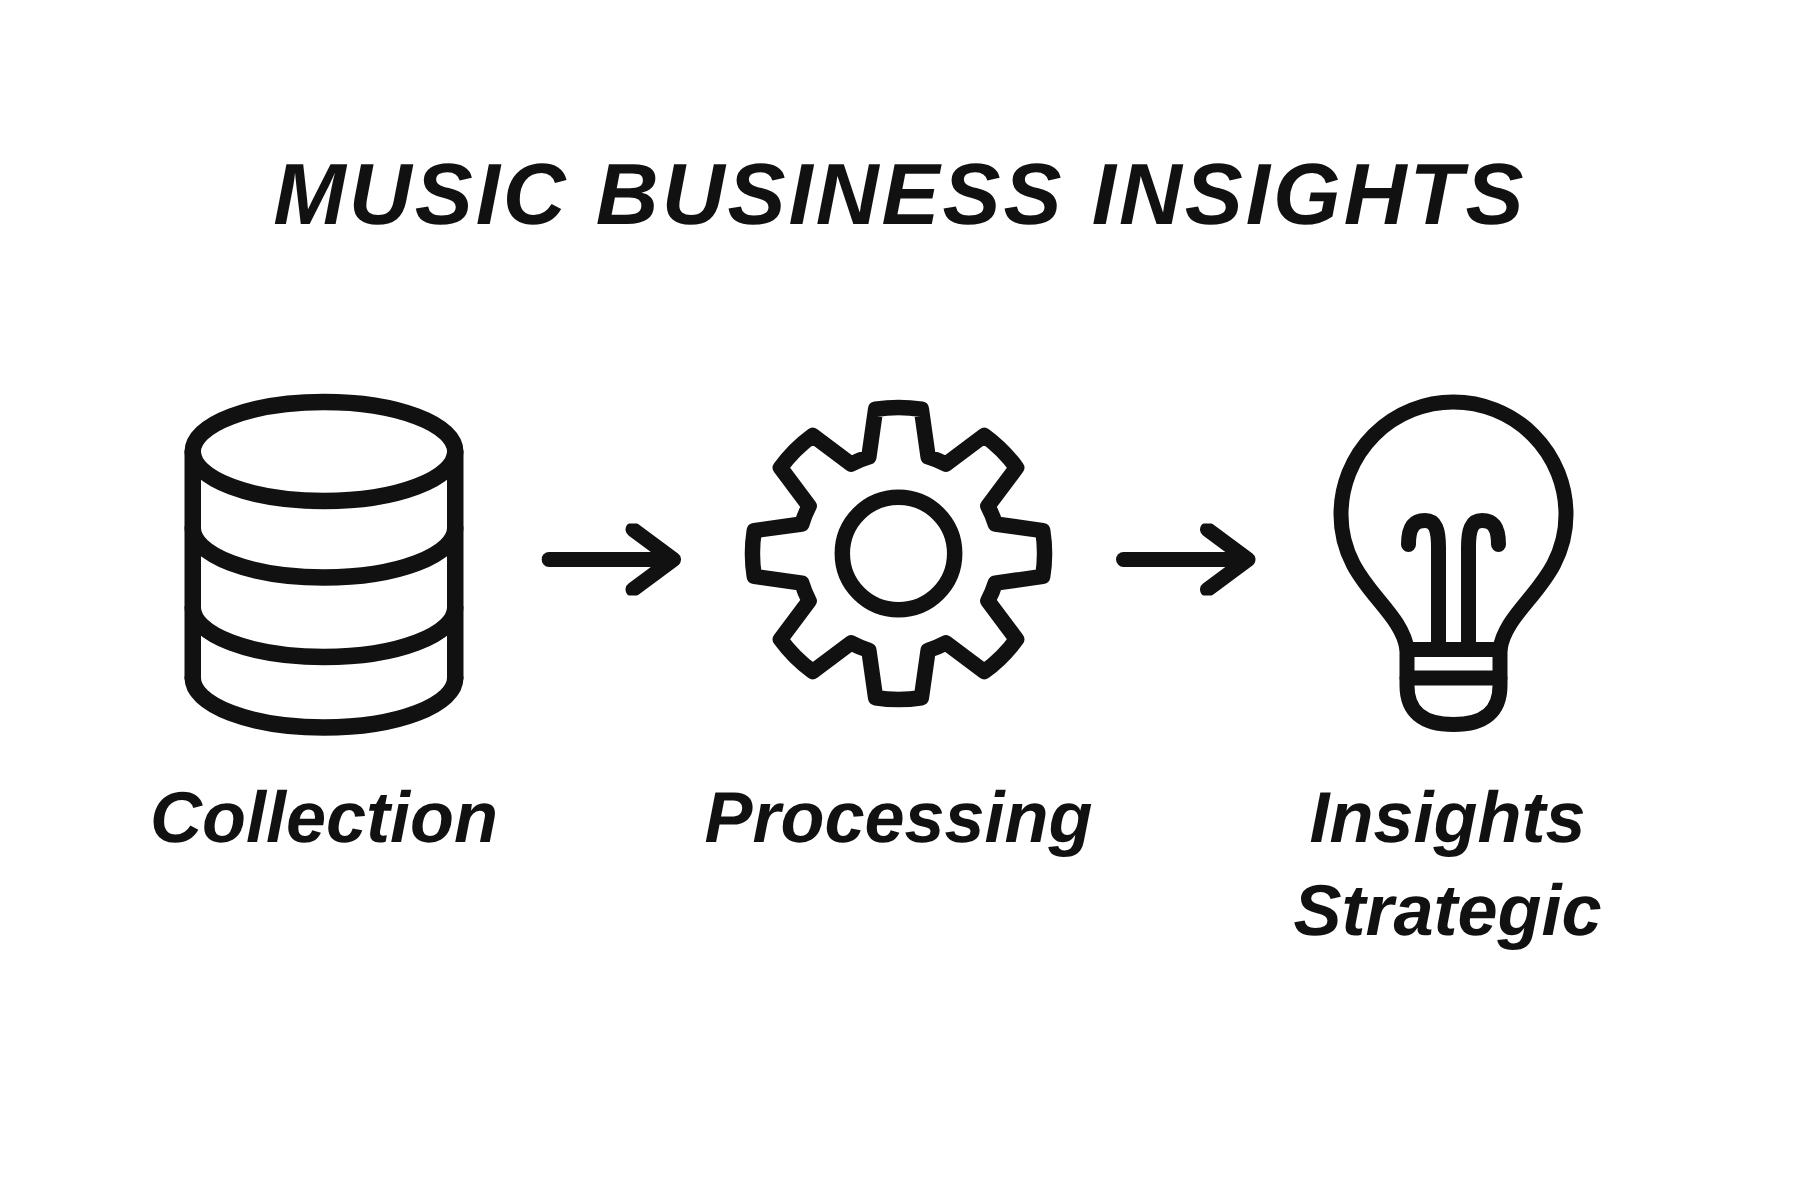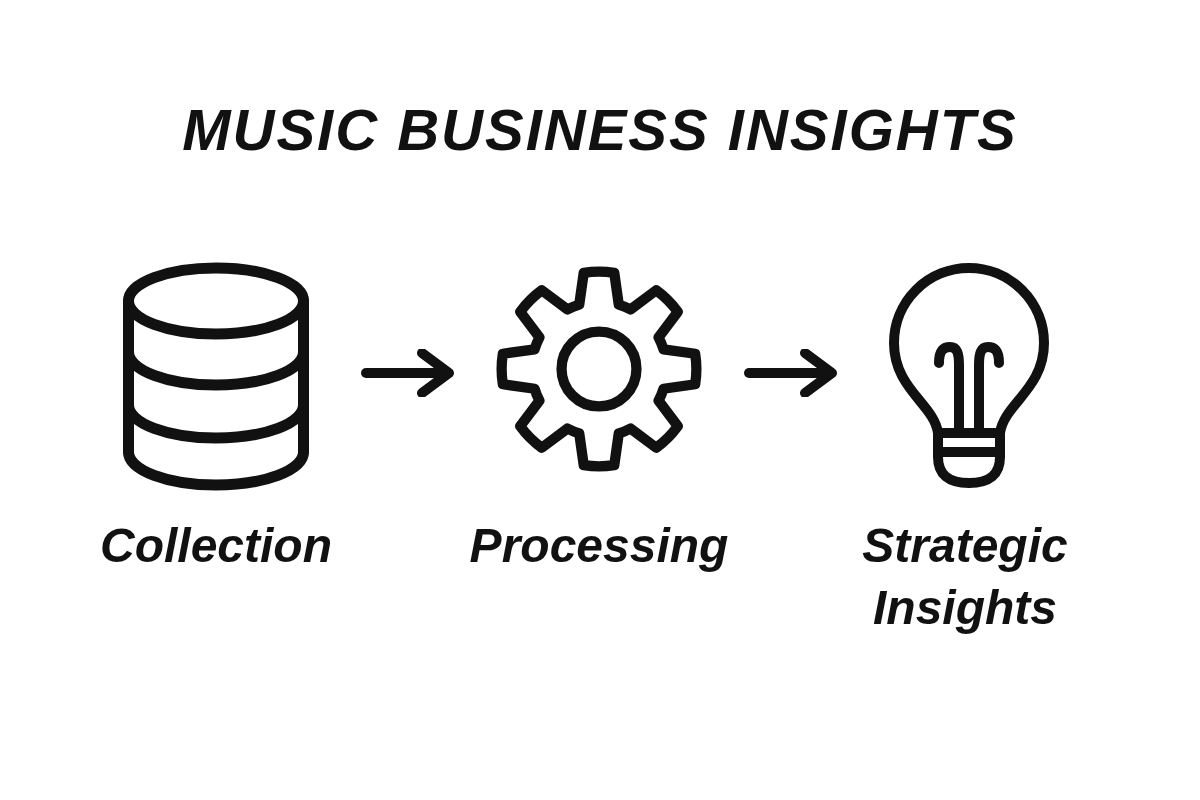--- a/index.html
+++ b/index.html
@@ -98,18 +98,18 @@
 
     <div class="step-label label-1">
       <div>Collection</div>
     </div>
 
     <div class="step-label label-2">
       <div>Processing</div>
     </div>
 
     <div class="step-label label-3">
+      <div>Insights</div>
       <div>Strategic</div>
-      <div>Insights</div>
     </div>
 
   </div>
 </div>
 
 </body></html>

